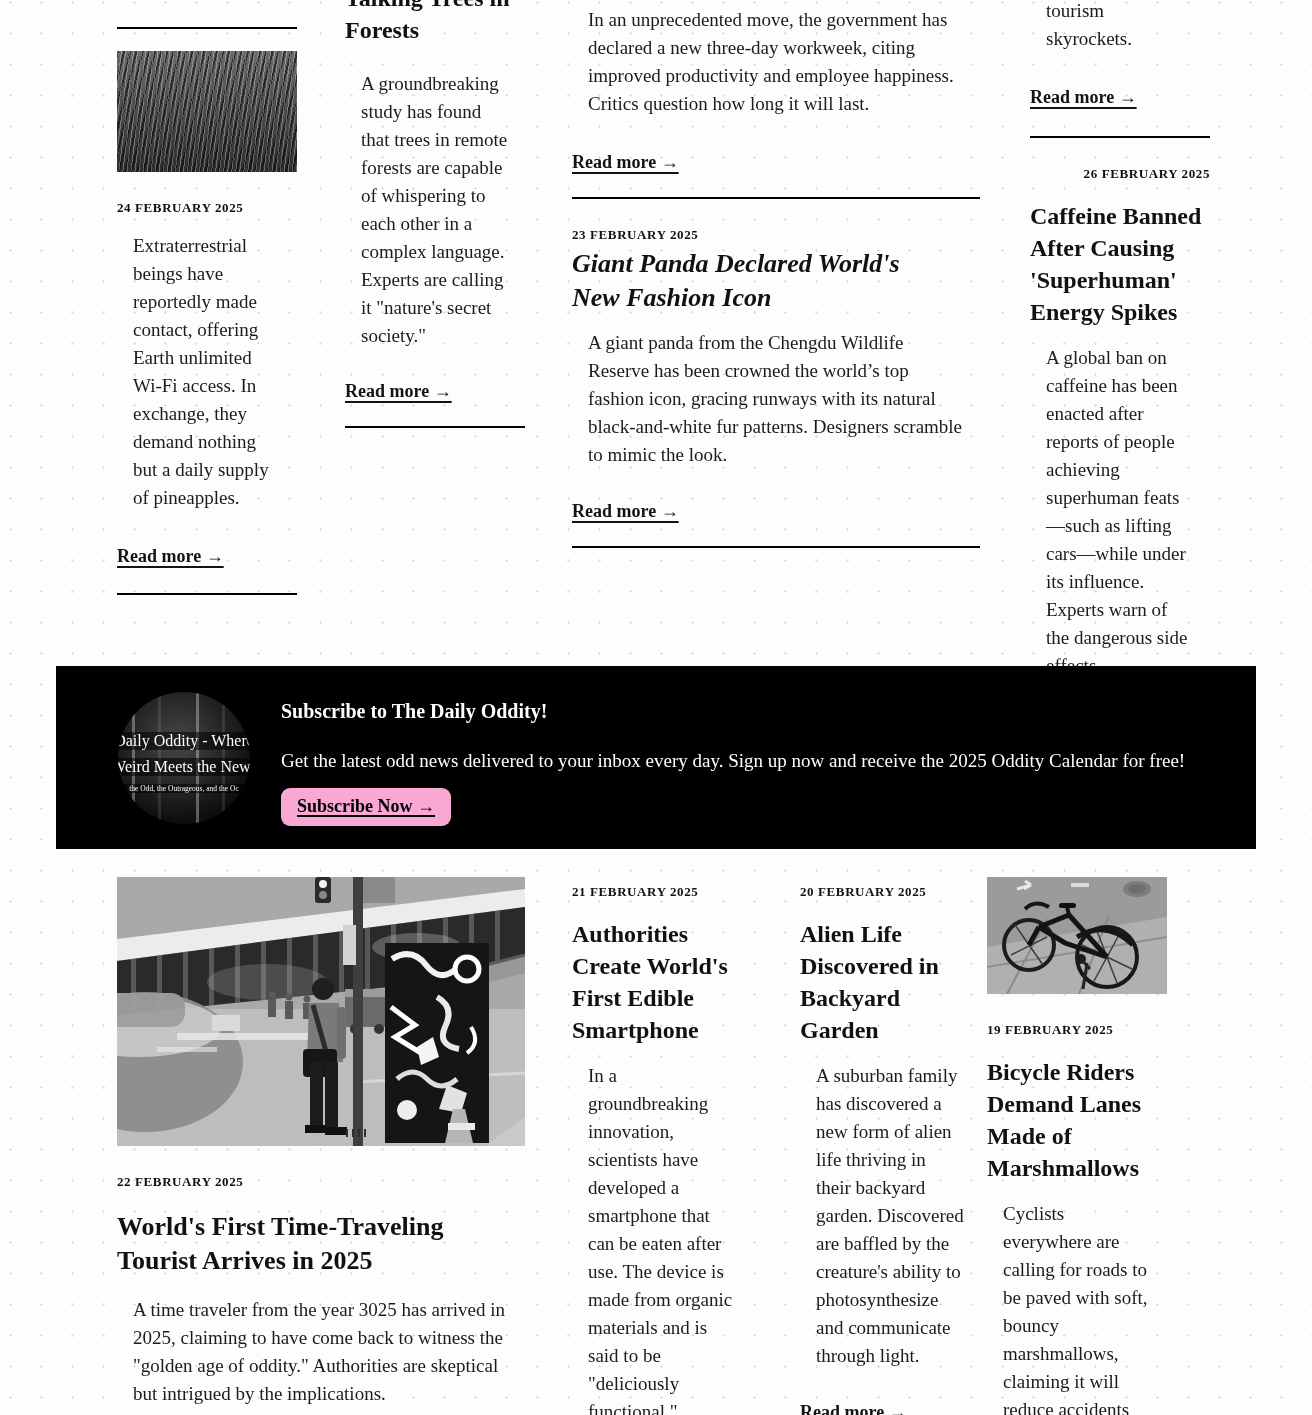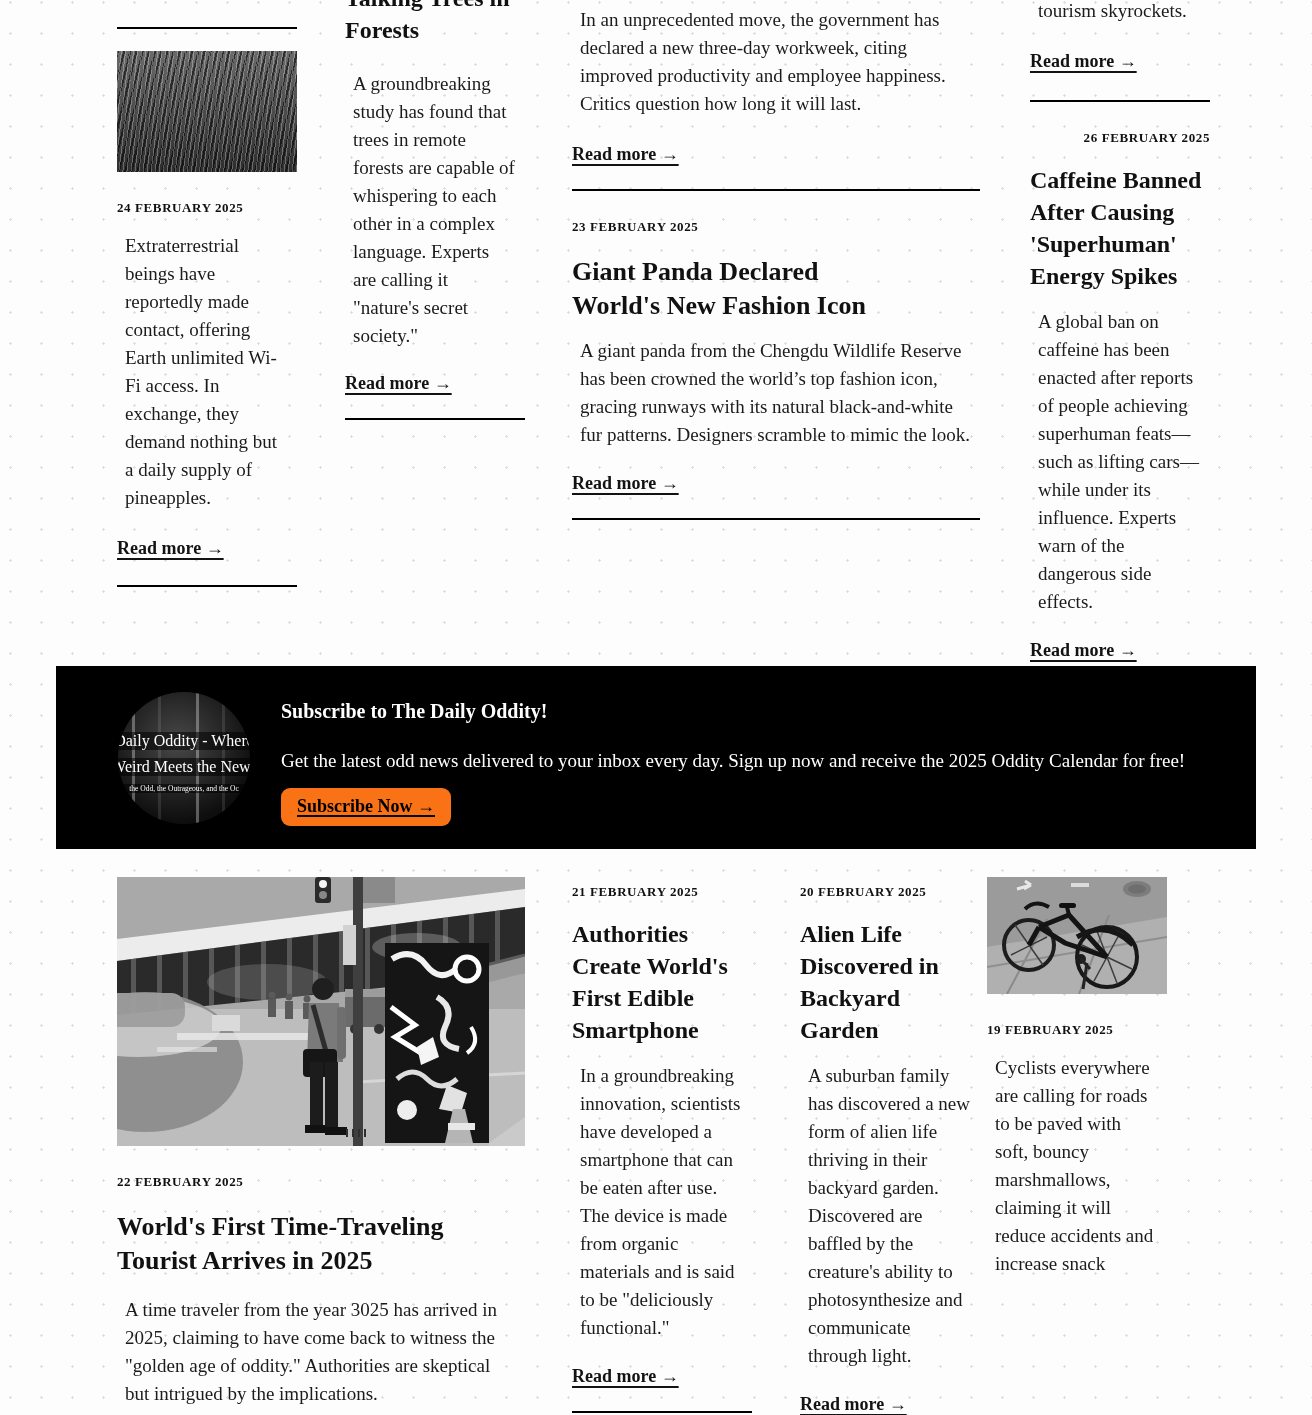--- a/index.html
+++ b/index.html
@@ -12,21 +12,21 @@
     background-size:31px 31px;
     background-position:26px 18px;
   }
   .page{position:relative;width:1312px;height:1415px;overflow:hidden;}
   .col{position:absolute;}
   .rule{border-top:2px solid #000;height:0;}
   .date{font-weight:700;font-size:13px;letter-spacing:.6px;color:#111;}
   .title{font-weight:700;color:#111;margin:0;}
   .t24{font-size:24px;line-height:32px;}
   .t26{font-size:26px;line-height:34px;}
-  .body{font-size:19px;line-height:28px;margin:8px;color:#1b1b1b;}
+  .body{font-size:19px;line-height:28px;margin:16px;color:#1b1b1b;}
   .readmore{display:inline-block;font-weight:700;font-size:18px;color:#131313;
     text-decoration:underline;text-decoration-thickness:2px;text-underline-offset:4px;cursor:pointer;}
   .imgbox{display:block;width:100%;}
   .fur{
     height:121px;
     background-color:#3c3c3c;
     background-image:
       repeating-linear-gradient(97deg, rgba(255,255,255,.28) 0 1px, transparent 1px 4px),
       repeating-linear-gradient(104deg, rgba(0,0,0,.55) 0 2px, transparent 2px 6px),
       linear-gradient(180deg,#6a6a6a,#2e2e2e);
@@ -38,21 +38,21 @@
   .logo .streaks{position:absolute;inset:0;
     background:repeating-linear-gradient(90deg, transparent 0 14px, rgba(255,255,255,.42) 14px 17px, transparent 17px 40px, rgba(255,255,255,.14) 40px 43px, transparent 43px 64px);
     opacity:.75;}
   .logo .lt{position:absolute;left:-36px;width:204px;text-align:center;color:#fff;white-space:nowrap;
     background:rgba(0,0,0,.55);}
   .logo .l1{top:40px;font-size:16px;}
   .logo .l2{top:66px;font-size:16px;}
   .logo .l3{top:92px;font-size:7.5px;}
   .banner-h{position:absolute;left:225px;top:34px;font-weight:700;font-size:20px;margin:0;}
   .banner-p{position:absolute;left:225px;top:84px;font-size:19px;margin:0;width:960px;white-space:nowrap;}
-  .subscribe-btn{position:absolute;left:225px;top:122px;background:#f97316;color:#000;border:none;
+  .subscribe-btn{position:absolute;left:225px;top:122px;background:#f9a8d4;color:#000;border:none;
     border-radius:9px;padding:8px 16px 9px 16px;font-family:"Liberation Serif",serif;font-weight:700;font-size:18px;
     text-decoration:underline;text-decoration-thickness:2px;text-underline-offset:3px;cursor:pointer;}
 </style>
 </head>
 <body>
 
 <div class="page">
 
   <section class="col" style="left:117px;top:0;width:180px;">
     <div class="rule" style="margin-top:27px;"></div>
@@ -68,21 +68,21 @@
     <p class="body" style="margin-top:24px;">A groundbreaking study has found that trees in remote forests are capable of whispering to each other in a complex language. Experts are calling it "nature's secret society."</p>
     <a class="readmore" style="margin-top:15px;">Read more →</a>
     <div class="rule" style="margin-top:24px;"></div>
   </section>
 
   <section class="col" style="left:572px;top:0;width:408px;">
     <p class="body" style="margin-top:6px;">In an unprecedented move, the government has declared a new three-day workweek, citing improved productivity and employee happiness. Critics question how long it will last.</p>
     <a class="readmore" style="margin-top:18px;">Read more →</a>
     <div class="rule" style="margin-top:24px;"></div>
     <div class="date" style="margin-top:28px;">23 FEBRUARY 2025</div>
-    <h3 class="title t26" style="margin-top:20px;width:330px;">Giant Panda Declared World's New Fashion Icon</h3>
+    <h3 class="title t26" style="margin-top:4px;width:330px;font-style:italic;">Giant Panda Declared World's New Fashion Icon</h3>
     <p class="body" style="margin-top:14px;">A giant panda from the Chengdu Wildlife Reserve has been crowned the world’s top fashion icon, gracing runways with its natural black-and-white fur patterns. Designers scramble to mimic the look.</p>
     <a class="readmore" style="margin-top:16px;">Read more →</a>
     <div class="rule" style="margin-top:24px;"></div>
   </section>
 
   <section class="col" style="left:1030px;top:0;width:180px;">
     <p class="body" style="margin-top:-3px;">tourism skyrockets.</p>
     <a class="readmore" style="margin-top:18px;">Read more →</a>
     <div class="rule" style="margin-top:28px;"></div>
     <div class="date" style="margin-top:28px;text-align:right;">26 FEBRUARY 2025</div>
@@ -245,16 +245,17 @@
         <path d="M62,30 q-14,-8 -24,2" stroke="#141414" stroke-width="4" fill="none"></path>
         <line x1="82" y1="38" x2="80" y2="30" stroke="#141414" stroke-width="4"></line>
         <rect x="72" y="26" width="17" height="5" rx="2.5" fill="#101010"></rect>
         <path d="M90,60 q30,-18 56,8" stroke="#161616" stroke-width="5" fill="none"></path>
         <circle cx="94" cy="82" r="5" fill="#1c1c1c"></circle>
         <line x1="94" y1="82" x2="103" y2="92" stroke="#222" stroke-width="3"></line>
         <line x1="100" y1="86" x2="96" y2="112" stroke="#222" stroke-width="3"></line>
       </g>
     </svg>
     <div class="date" style="margin-top:28px;">19 FEBRUARY 2025</div>
+    <h3 class="title t24" style="margin-top:18px;">Bicycle Riders Demand Lanes Made of Marshmallows</h3>
     <p class="body" style="margin-top:16px;">Cyclists everywhere are calling for roads to be paved with soft, bouncy marshmallows, claiming it will reduce accidents and increase snack</p>
   </section>
 
 </div>
 
 </body></html>

